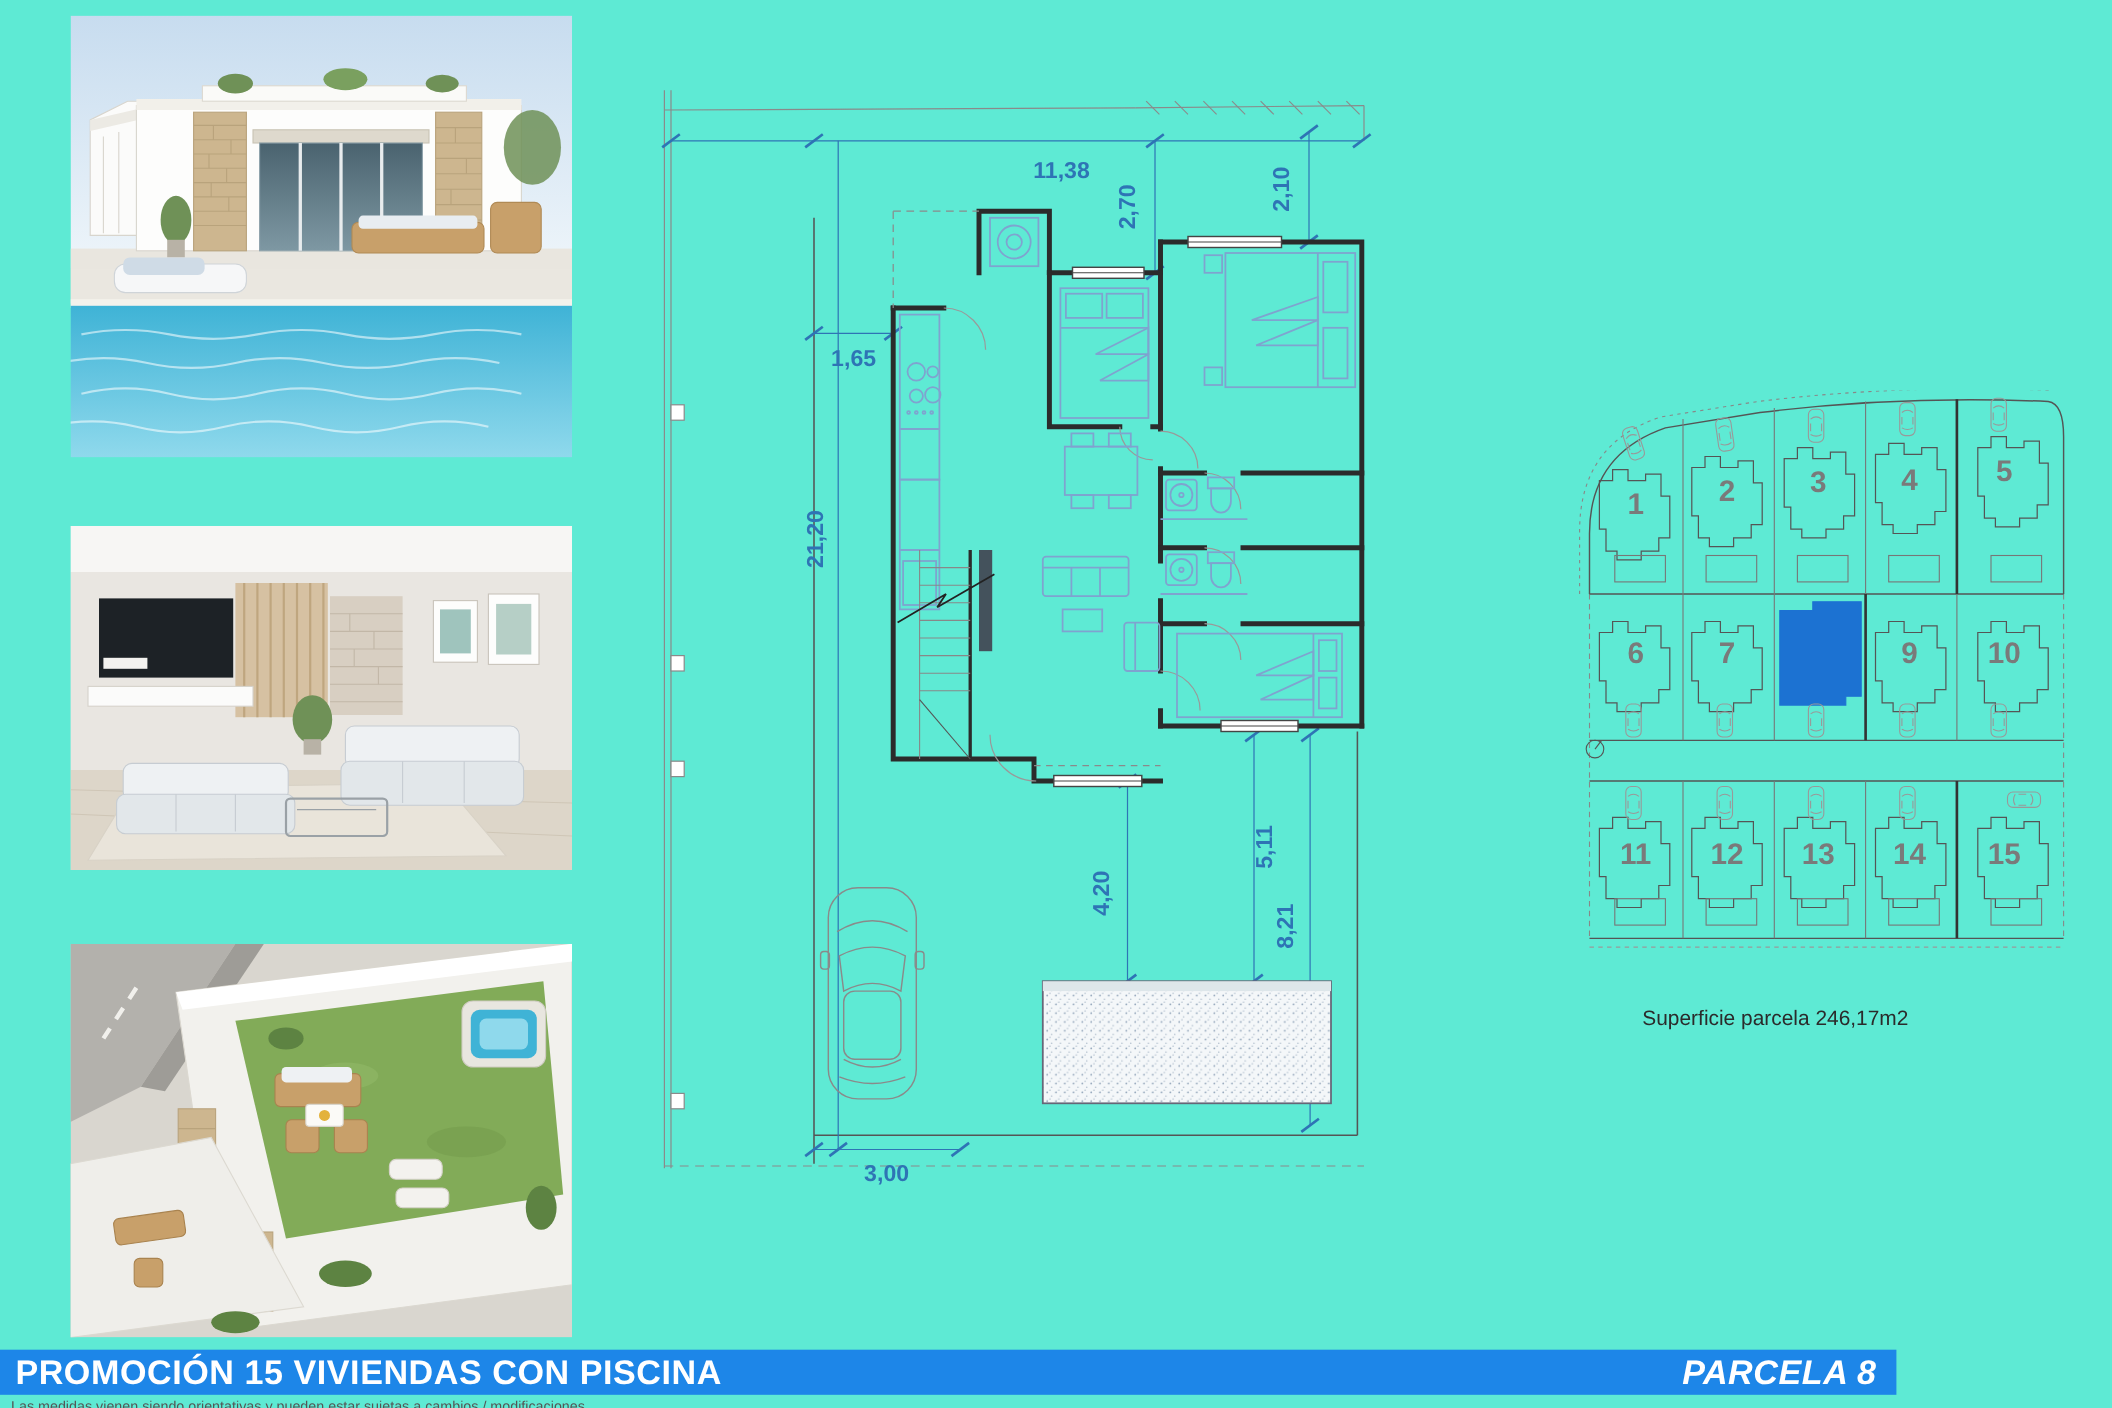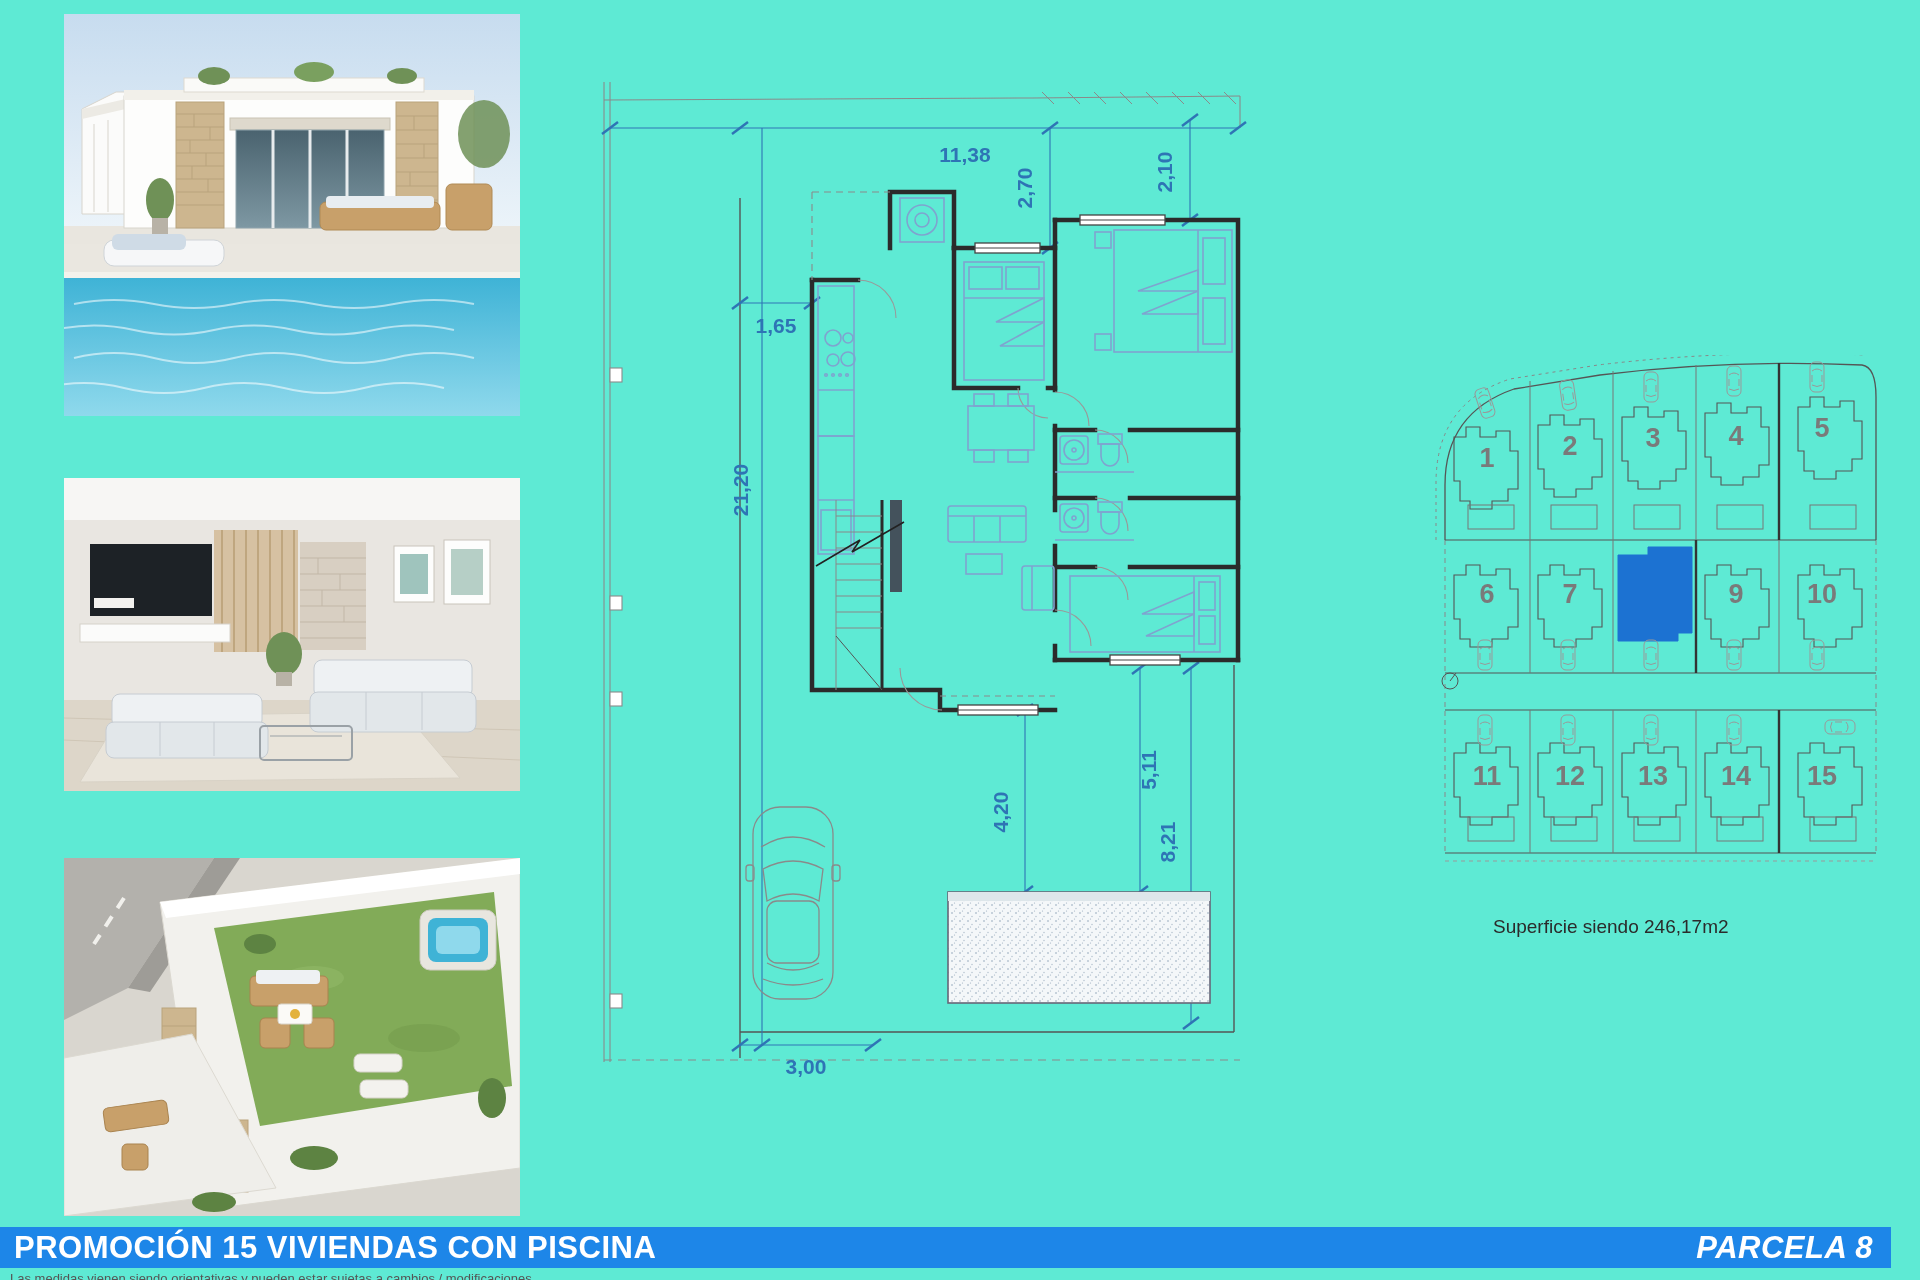--- a/index.html
+++ b/index.html
@@ -9,21 +9,21 @@
   svg{display:block;}
   .dimtxt{font-family:"Liberation Sans",sans-serif;font-size:21px;font-weight:700;fill:#2e74b5;}
   .plotnum{font-family:"Liberation Sans",sans-serif;font-size:27px;font-weight:700;fill:#7a7a7a;}
   .wall{stroke:#2b2b2b;stroke-width:4.5;fill:none;stroke-linecap:square;}
   .thinwall{stroke:#555;stroke-width:1.4;fill:none;}
   .furn{stroke:#7fa3cf;stroke-width:1.6;fill:none;}
   .bound{stroke:#8a8a8a;stroke-width:1.1;fill:none;}
   .dim{stroke:#2e74b5;stroke-width:1.1;fill:none;}
   .door{stroke:#999;stroke-width:1.1;fill:none;}
   .win{fill:#ffffff;stroke:#444;stroke-width:1.3;}
-  #footer-bar{position:absolute;left:0;top:1227px;width:1891px;height:41px;display:flex;align-items:center;justify-content:space-between;}
+  #footer-bar{position:absolute;left:0;top:1227px;width:1724px;height:41px;display:flex;align-items:center;justify-content:space-between;}
   #footer-bar .t{color:#fff;font-weight:700;font-size:31px;letter-spacing:.5px;white-space:nowrap;}
   #caption{position:absolute;left:1493px;top:916px;font-size:19px;color:#2b2b2b;}
   #disclaimer{position:absolute;left:10px;top:1271px;font-size:13px;color:#555;white-space:nowrap;}
 </style>
 </head>
 <body>
 
 <div id="page">
 
   <div class="photo" style="top:14px;height:402px;">
@@ -587,21 +587,21 @@
       <text class="plotnum" x="306" y="248">9</text>
       <text class="plotnum" x="392" y="248">10</text>
       <text class="plotnum" x="57" y="430">11</text>
       <text class="plotnum" x="140" y="430">12</text>
       <text class="plotnum" x="223" y="430">13</text>
       <text class="plotnum" x="306" y="430">14</text>
       <text class="plotnum" x="392" y="430">15</text>
     </g>
   </svg>
 
-  <div id="caption">Superficie siendo 246,17m2</div>
+  <div id="caption">Superficie parcela 246,17m2</div>
 
   <div id="footer-bar" style="background:#1d86e8;">
     <span class="t" style="padding-left:14px;">PROMOCIÓN 15 VIVIENDAS CON PISCINA</span>
     <span class="t" style="padding-right:18px;font-style:italic;">PARCELA 8</span>
   </div>
 
   <div id="disclaimer">Las medidas vienen siendo orientativas y pueden estar sujetas a cambios / modificaciones</div>
 
 </div>
 

